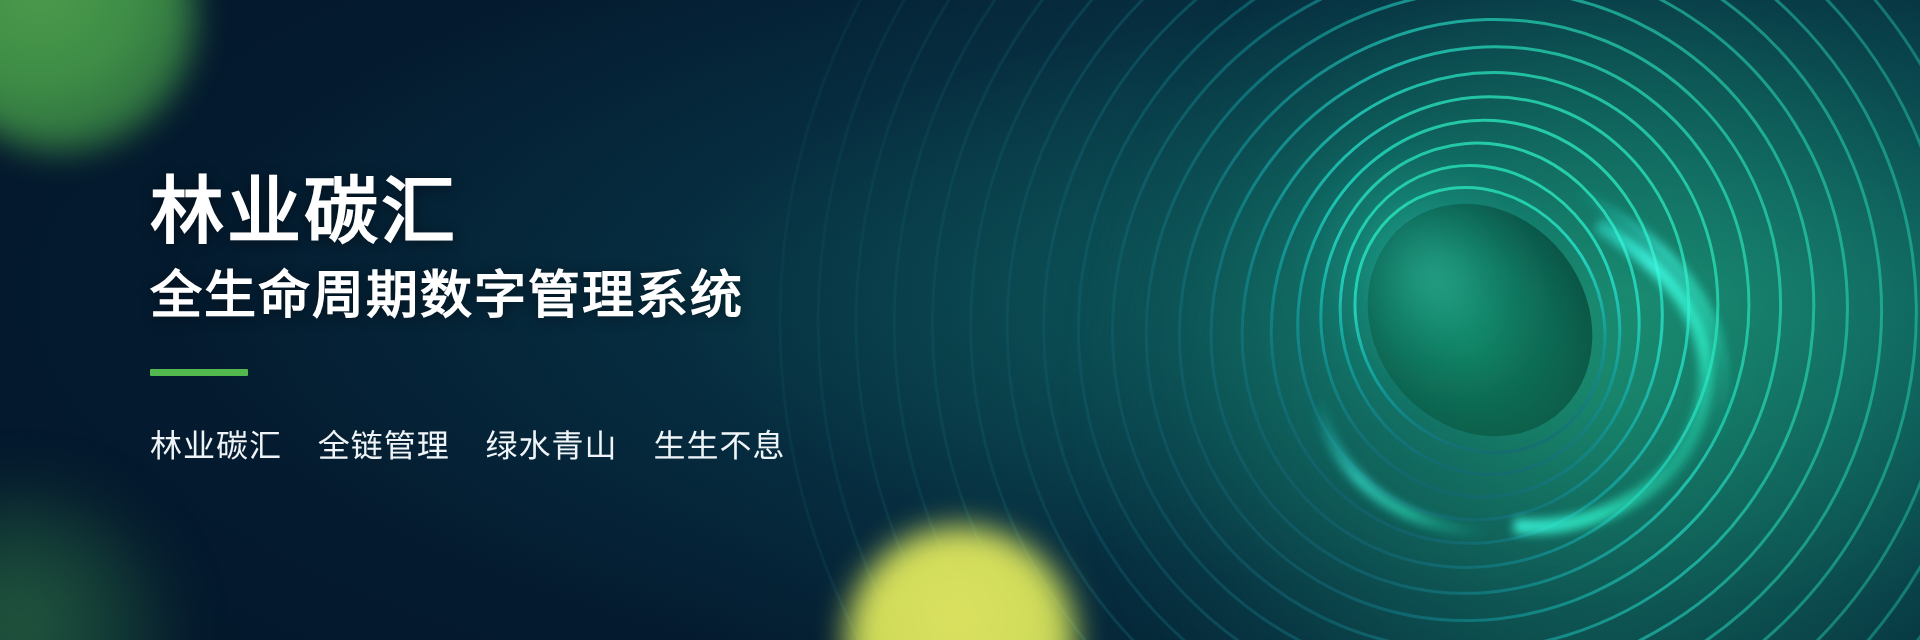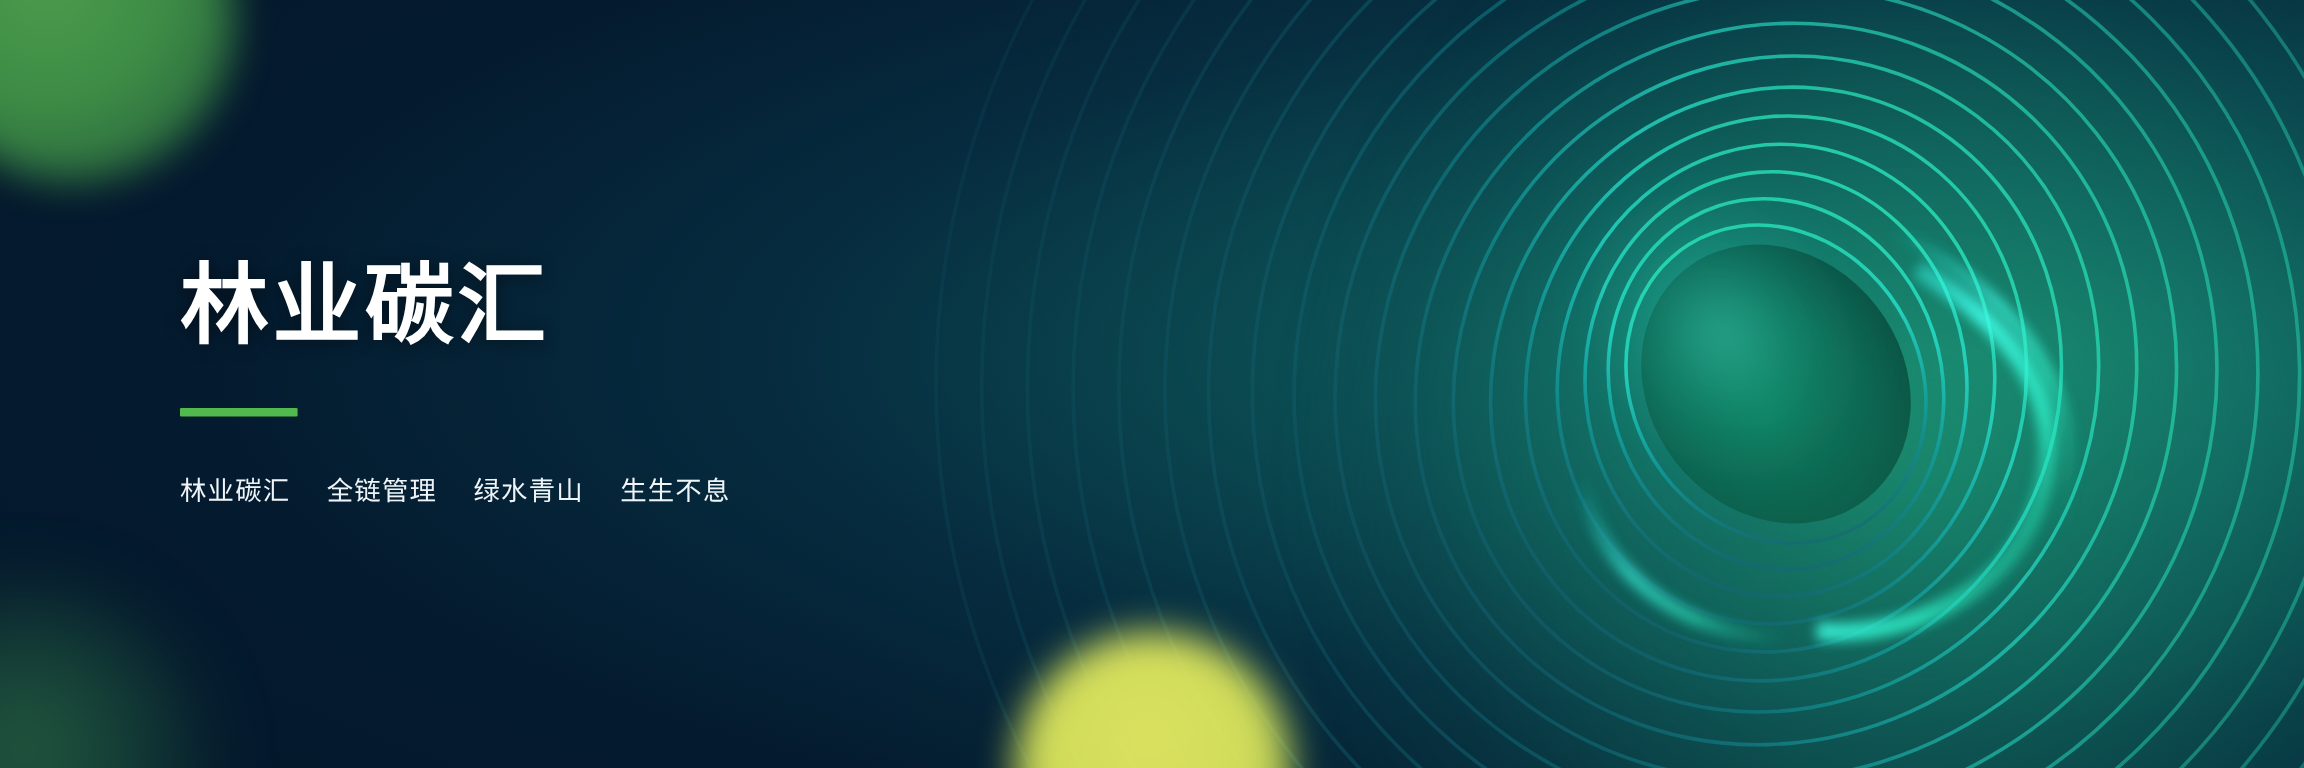--- a/index.html
+++ b/index.html
@@ -109,21 +109,21 @@
   }
   .rule{
     margin-top:48px;
     width:98px;
     height:7px;
     background:#52b94e;
     border-radius:1px;
   }
   .tagline{
     margin-top:44px;
-    font-size:22px;
+    font-size:32px;
     font-weight:400;
     color:#eef4f7;
     letter-spacing:1px;
     white-space:nowrap;
   }
   .tagline .sep{display:inline-block;width:16px;}
 </style>
 </head>
 <body>
 
@@ -201,20 +201,21 @@
       </g>
     </svg>
   </div>
 
   <div class="blob blob-green-bl"></div>
   <div class="blob blob-green-tl"></div>
   <div class="blob blob-yellow-b"></div>
 
   <div class="content">
     <h1 class="title-main">林业碳汇</h1>
+    <h2 class="title-sub">全生命周期数字管理系统</h2>
     <div class="rule"></div>
     <p class="tagline">
       <span>林业碳汇</span>
       <span class="sep"></span>
       <span>全链管理</span>
       <span class="sep"></span>
       <span>绿水青山</span>
       <span class="sep"></span>
       <span>生生不息</span>
     </p>

